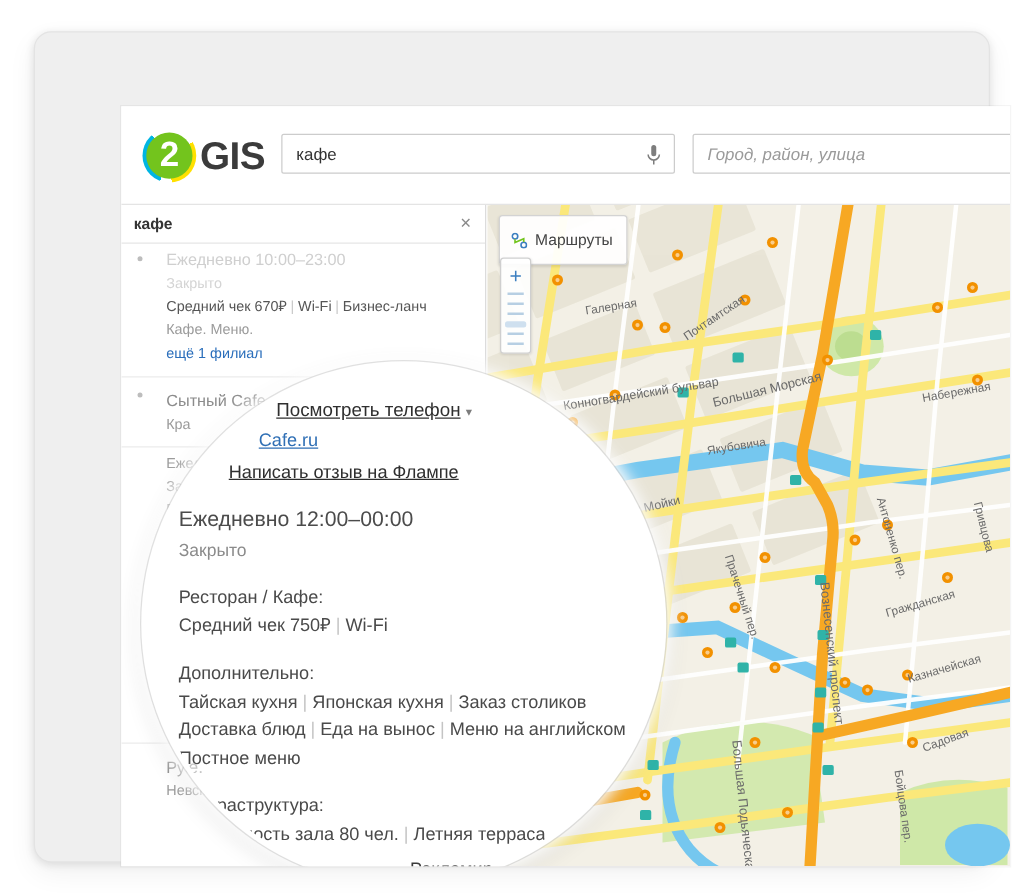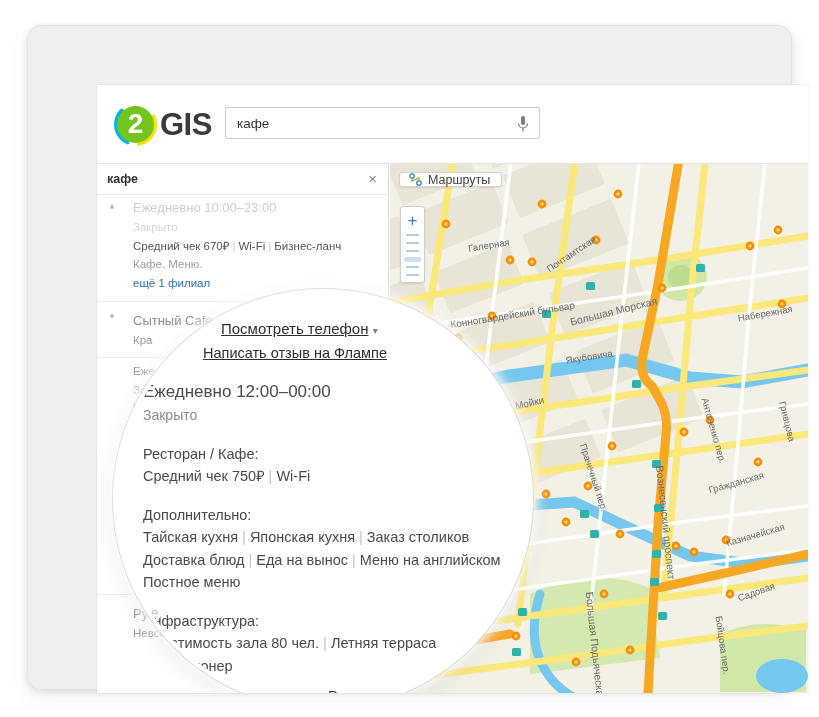--- a/index.html
+++ b/index.html
@@ -128,21 +128,21 @@
   
   #map {
     position: absolute; left: 293px; top: 79px;
     width: 418px; height: 529px;
     overflow: hidden;
     background: #f2efe6;
   }
   #map-canvas { position: absolute; left: 0; top: 0; width: 418px; height: 529px; }
   #routes-btn {
     position: absolute; left: 9px; top: 8px;
-    height: 15px; padding: 0 11px 0 9px;
+    height: 40px; padding: 0 11px 0 9px;
     background: rgba(255,255,255,.93);
     border: 1px solid #d3d3d3; border-radius: 3px;
     display: flex; align-items: center; gap: 6px;
     font-size: 12.5px; color: #444;
     box-shadow: 0 1px 2px rgba(0,0,0,.10);
     cursor: pointer;
   }
   #zoom-control {
     position: absolute; left: 10px; top: 42px;
     width: 25px;
@@ -240,20 +240,24 @@
 
       <div class="field" id="search-field">
         <input type="text" value="кафе" style="">
         <svg id="mic-icon" viewBox="0 0 14 18">
           <rect x="5" y="1" width="4" height="9" rx="2" fill="#7d7d7d"></rect>
           <path d="M2.5 8.5a4.5 4.5 0 0 0 9 0" stroke="#7d7d7d" stroke-width="1.2" fill="none"></path>
           <line x1="7" y1="13" x2="7" y2="16.5" stroke="#7d7d7d" stroke-width="1.2"></line>
         </svg>
       </div>
 
+      <div class="field" id="city-field">
+        <input type="text" placeholder="Город, район, улица" style="">
+
+      </div>
     </div>
 
     <div id="sidebar">
 
       <div id="sidebar-topbar">
         <span id="sidebar-query">кафе</span>
         <span id="sidebar-close">×</span>
       </div>
 
       <div class="sb-card" style="padding-top:2px">
@@ -509,22 +513,25 @@
 
         <span id="mg-bullet"></span>
         <div style="position:absolute;left:28px;top:30px;font-size:15px;color:#8d8d8d">Сытн</div>
         <div style="position:absolute;left:28px;top:52px;font-size:12px;color:#a9a9a9">Кра</div>
 
         <div class="mg-top" style="margin-left:78px">
           <span class="mg-link">Посмотреть телефон</span>
           <span style="font-size:10px">▾</span>
         </div>
 
-
-        <div style="margin-left:60px;margin-top:2px">
+        <div style="margin-left:64px;margin-top:2px">
+          <span class="mg-linkblue">Cafe.ru</span>
+        </div>
+
+        <div style="margin-left:40px;margin-top:2px">
           <span class="mg-link">Написать отзыв на Флампе</span>
         </div>
 
         <div class="mg-hours">Ежедневно 12:00–00:00</div>
         <div class="mg-sub">Закрыто</div>
 
         <div class="mg-h">Ресторан / Кафе:</div>
         <div class="mg-line">
           <span>Средний чек 750₽</span><span class="mg-sep">|</span><span>Wi-Fi</span>
         </div>

